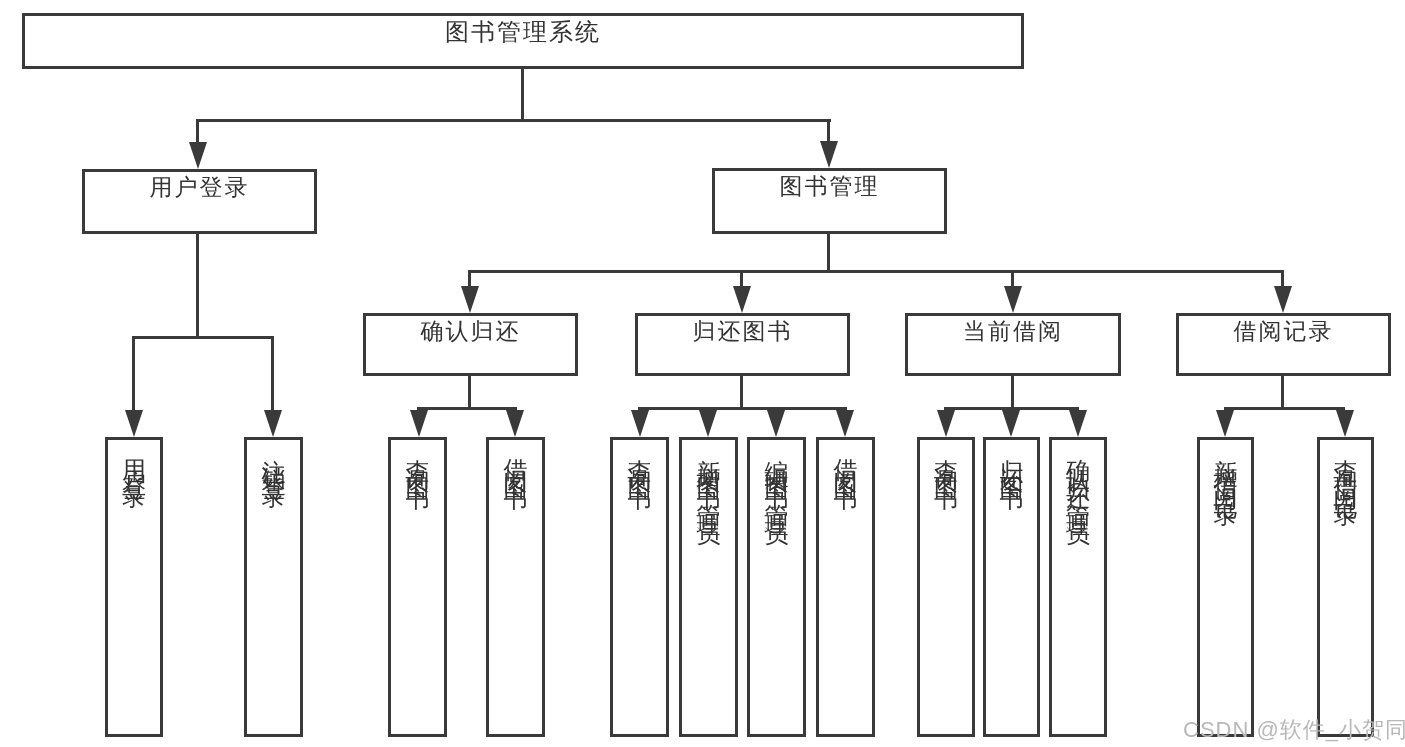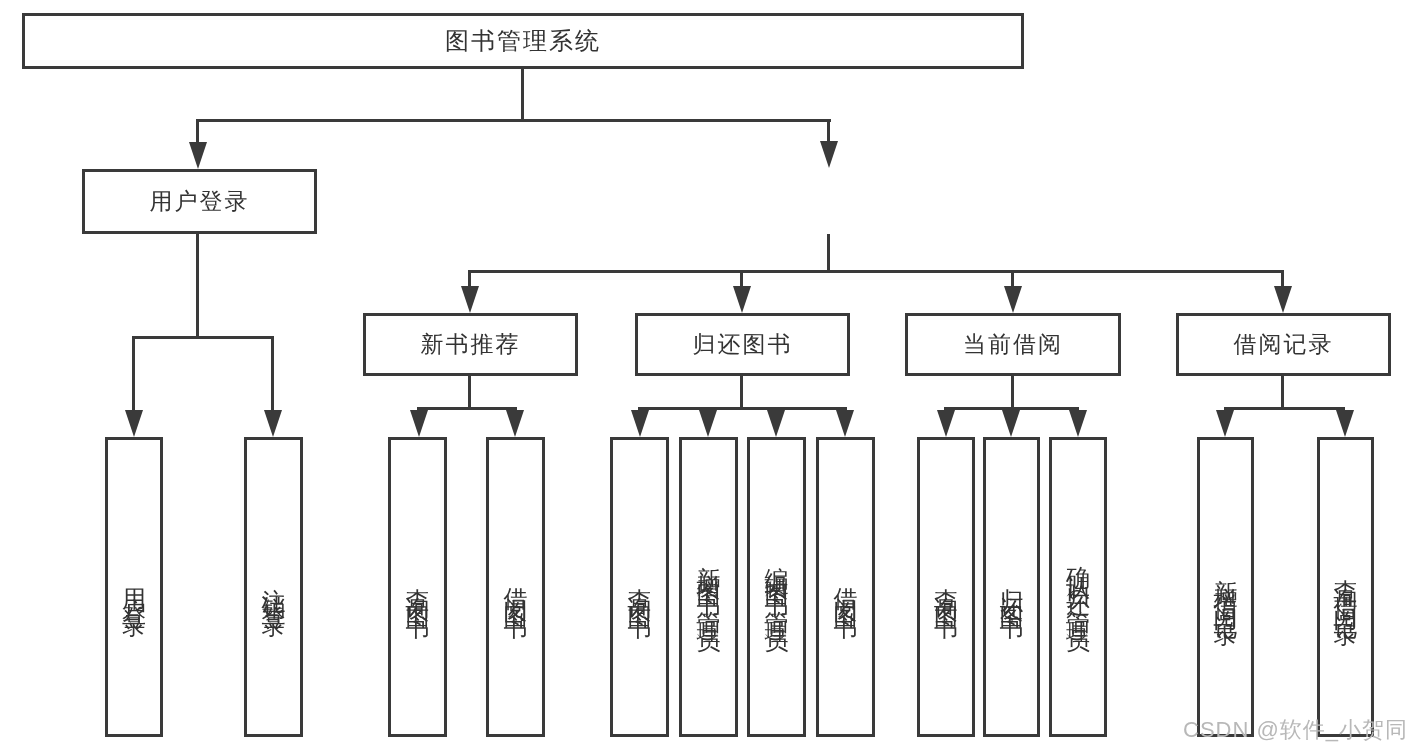--- a/index.html
+++ b/index.html
@@ -12,21 +12,21 @@
     width:1405px;height:747px;
     background:#ffffff;
     overflow:hidden;
     font-family:"Liberation Sans","DejaVu Sans",sans-serif;
   }
   .box{
     position:absolute;
     box-sizing:border-box;
     background:#ffffff;
     border:3px solid var(--line);
-    display:flex;align-items:center;justify-content:center;
+    display:flex;justify-content:center;
     color:var(--text);
   }
   .hlabel{font-size:23px;letter-spacing:2px;color:var(--text);white-space:nowrap;}
   .root .hlabel{font-size:24px;}
   .vlabel{
     writing-mode:vertical-rl;
     text-orientation:mixed;
     font-size:24px;
     letter-spacing:9px;
     line-height:1;
@@ -63,41 +63,44 @@
   <div class="vline" style="left:521px;top:69px;height:50px;"></div>
   <div class="hline" style="left:197px;top:119px;width:634px;"></div>
   <div class="vline" style="left:196px;top:119px;height:30px;"></div>
   <div class="arrow" style="left:189px;top:142px;"></div>
   <div class="vline" style="left:827px;top:119px;height:29px;"></div>
   <div class="arrow" style="left:820px;top:141px;"></div>
 
   <div class="box" style="left:82px;top:169px;width:235px;height:65px;">
     <span class="hlabel">用户登录</span>
   </div>
+  <div class="box" style="left:712px;top:168px;width:235px;height:66px;">
+    <span class="hlabel">图书管理</span>
+  </div>
 
   <div class="vline" style="left:196px;top:234px;height:102px;"></div>
   <div class="hline" style="left:132px;top:336px;width:141px;"></div>
   <div class="vline" style="left:132px;top:336px;height:78px;"></div>
   <div class="arrow" style="left:125px;top:410px;"></div>
   <div class="vline" style="left:271px;top:336px;height:78px;"></div>
   <div class="arrow" style="left:264px;top:410px;"></div>
 
   <div class="vline" style="left:827px;top:234px;height:36px;"></div>
   <div class="hline" style="left:468px;top:270px;width:815px;"></div>
   <div class="vline" style="left:468px;top:270px;height:18px;"></div>
   <div class="arrow" style="left:461px;top:286px;"></div>
   <div class="vline" style="left:740px;top:270px;height:18px;"></div>
   <div class="arrow" style="left:733px;top:286px;"></div>
   <div class="vline" style="left:1011px;top:270px;height:18px;"></div>
   <div class="arrow" style="left:1004px;top:286px;"></div>
   <div class="vline" style="left:1281px;top:270px;height:18px;"></div>
   <div class="arrow" style="left:1274px;top:286px;"></div>
 
   <div class="box" style="left:363px;top:313px;width:215px;height:63px;">
-    <span class="hlabel">新书推荐</span>
+    <span class="hlabel">确认归还</span>
   </div>
   <div class="box" style="left:635px;top:313px;width:215px;height:63px;">
     <span class="hlabel">归还图书</span>
   </div>
   <div class="box" style="left:905px;top:313px;width:216px;height:63px;">
     <span class="hlabel">当前借阅</span>
   </div>
   <div class="box" style="left:1176px;top:313px;width:215px;height:63px;">
     <span class="hlabel">借阅记录</span>
   </div>

